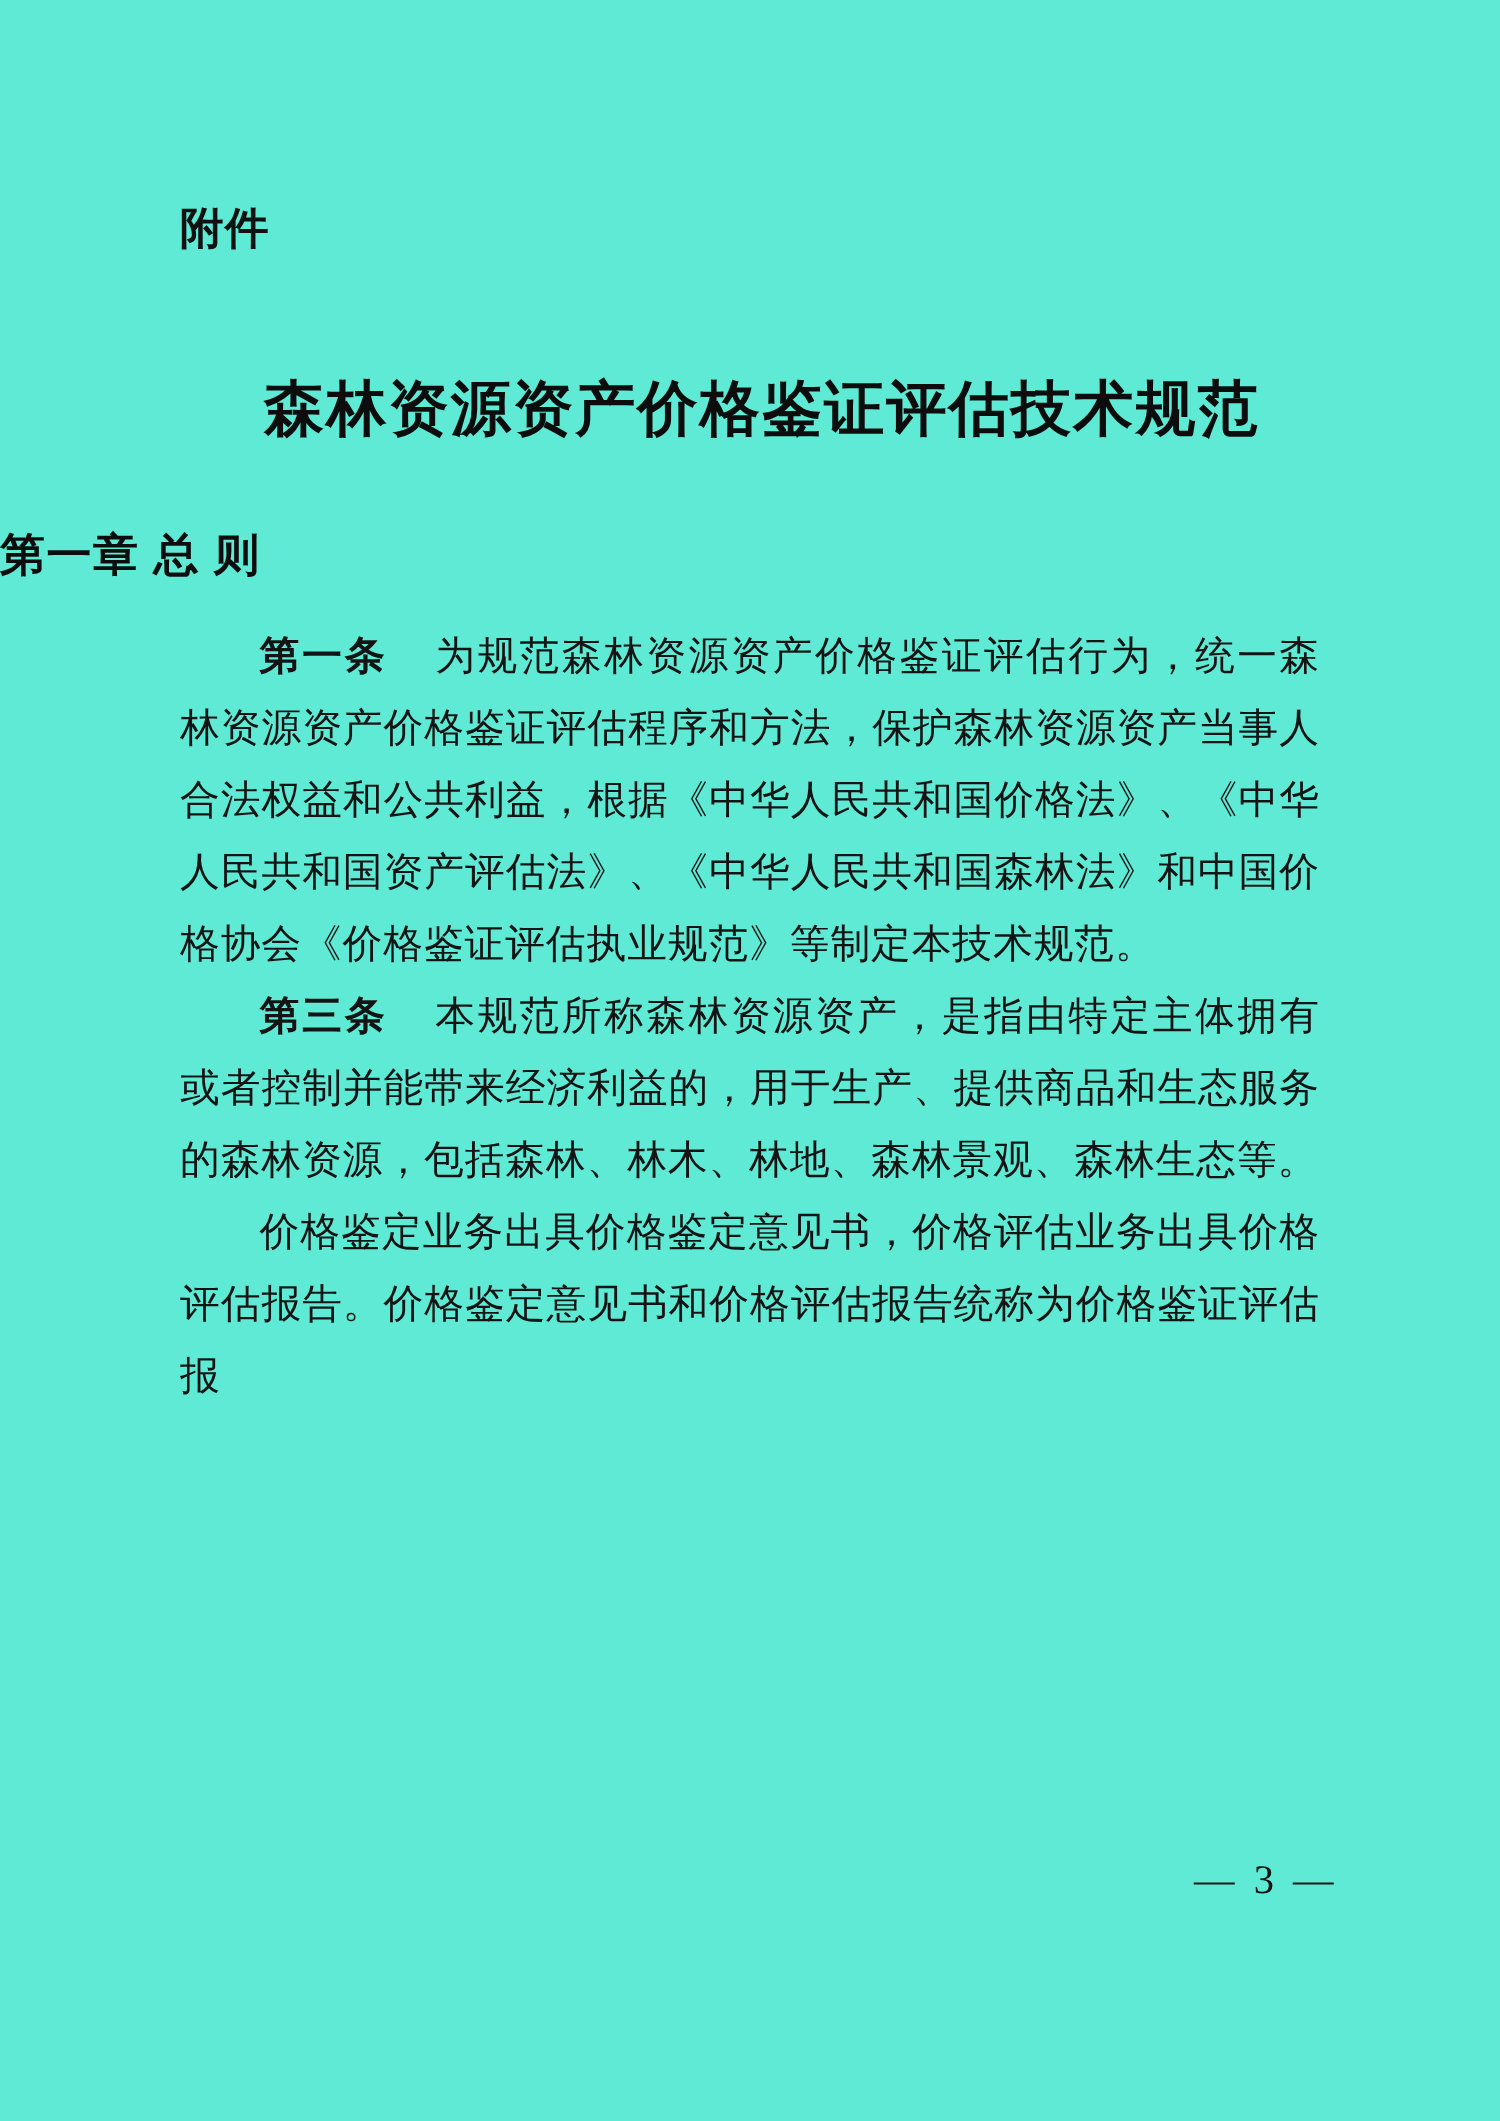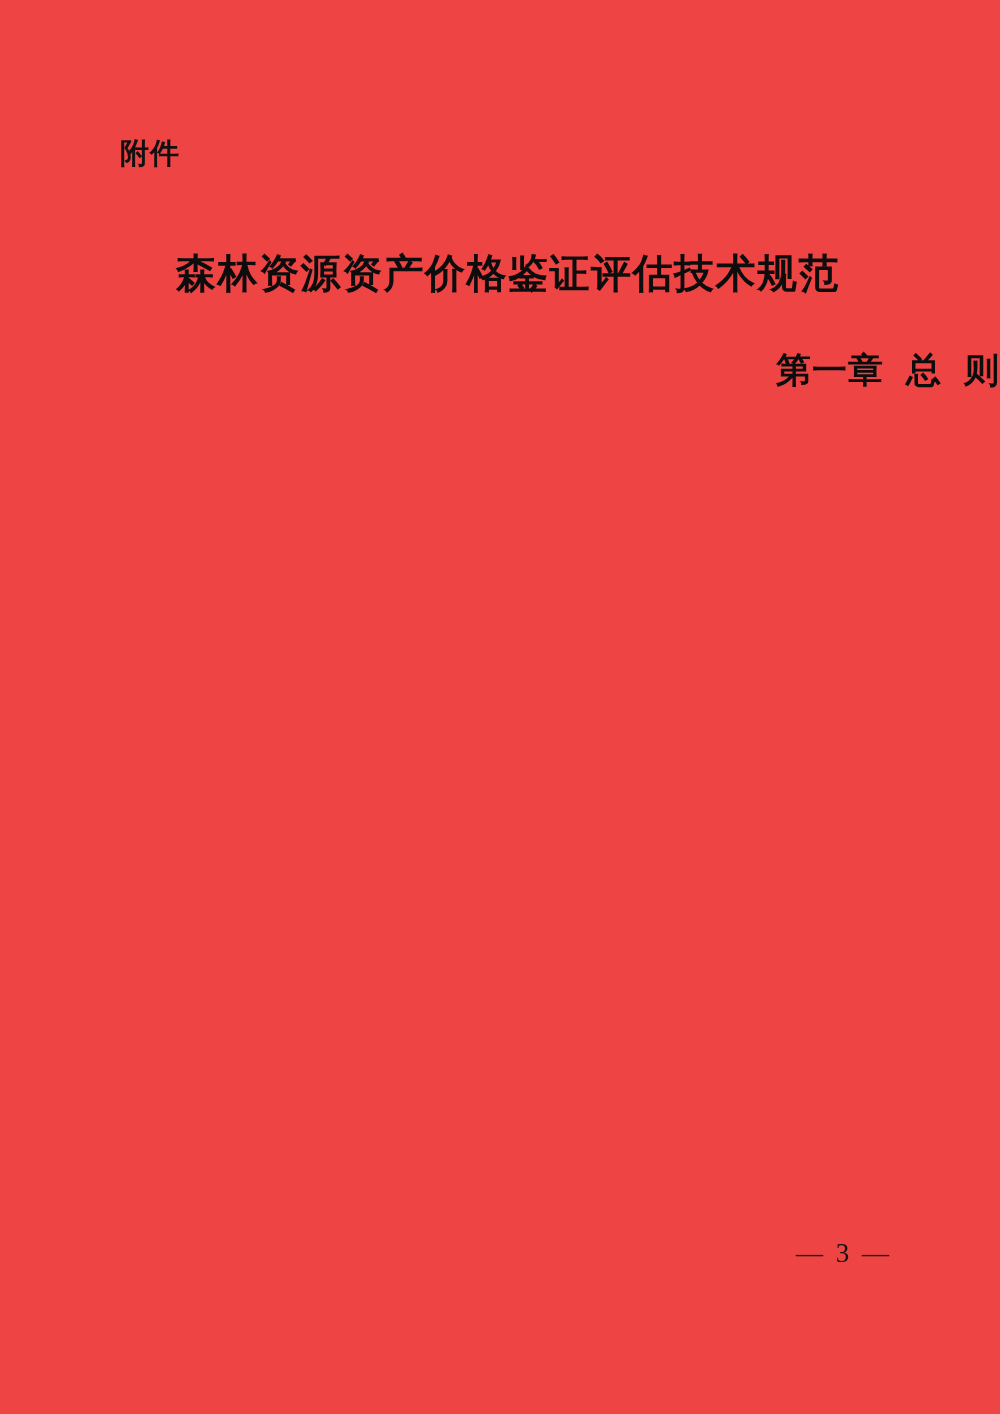--- a/index.html
+++ b/index.html
@@ -12,21 +12,21 @@
     height: 1414px;
     position: relative;
     font-family: "Liberation Serif", "DejaVu Serif", serif;
     color: #111111;
     overflow: hidden;
   }
 
   .page {
     position: absolute;
     inset: 0;
-    background: #ef4444;
+    background: #5eead4;
   }
 
   
   .attachment-label {
     position: absolute;
     left: 120px;
     top: 136px;
     font-family: "Liberation Sans", "DejaVu Sans", sans-serif;
     font-weight: 700;
     font-size: 29px;
@@ -50,24 +50,24 @@
     line-height: 1.25;
     margin-left: 16px;
   }
 
   
   .chapter-heading {
     position: absolute;
     left: 0;
     right: 0;
     top: 352px;
-    text-align: right;
-    font-family: Liberation Mono, monospace;
+    text-align: left;
+    font-family: Liberation Sans, sans-serif;
     font-weight: 700;
-    font-size: 35px;
+    font-size: 30px;
     letter-spacing: 1px;
     color: #0d0d0d;
     line-height: 1.25;
   }
 
   
   .body-block {
     position: absolute;
     left: 120px;
     top: 413px;
@@ -119,22 +119,29 @@
 <div class="page">
 
   <div class="attachment-label">附件</div>
 
   <div class="doc-title">森林资源资产价格鉴证评估技术规范</div>
 
   <div class="chapter-heading">第一章  总  则</div>
 
   <div class="body-block">
 
+    <p class="para">
+      <span class="article-no">第一条</span><span class="gap"></span><span>为规范森林资源资产价格鉴证评估行为，统一森林资源资产价格鉴证评估程序和方法，保护森林资源资产当事人合法权益和公共利益，根据《中华人民共和国价格法》、《中华人民共和国资产评估法》、《中华人民共和国森林法》和中国价格协会《价格鉴证评估执业规范》等制定本技术规范。</span>
+    </p>
 
 
+    <p class="para">
+      <span class="article-no">第三条</span><span class="gap"></span><span>本规范所称森林资源资产，是指由特定主体拥有或者控制并能带来经济利益的，用于生产、提供商品和生态服务的森林资源，包括森林、林木、林地、森林景观、森林生态等。</span>
+    </p>
 
 
+    <p class="para continues">价格鉴定业务出具价格鉴定意见书，价格评估业务出具价格评估报告。价格鉴定意见书和价格评估报告统称为价格鉴证评估报</p>
 
   </div>
 
   <div class="page-number">— 3 —</div>
 
 </div>
 
 </body></html>

